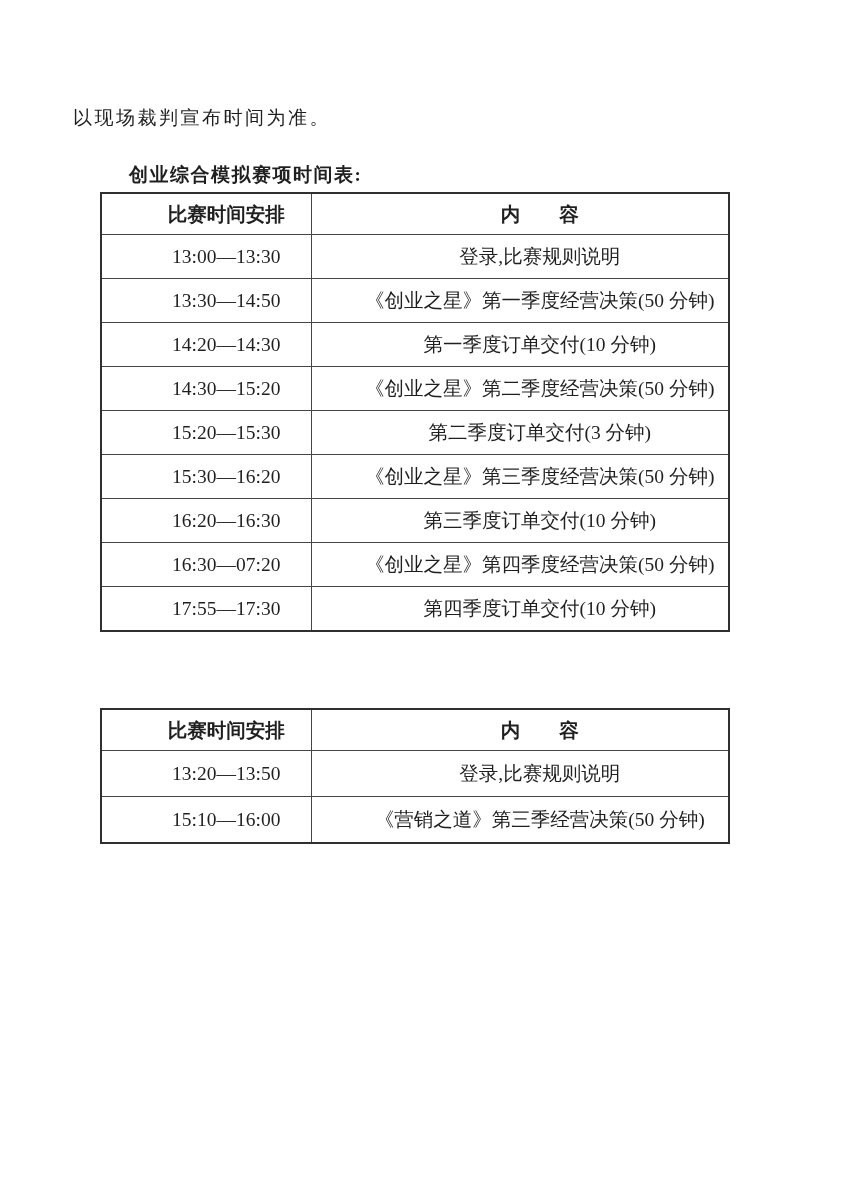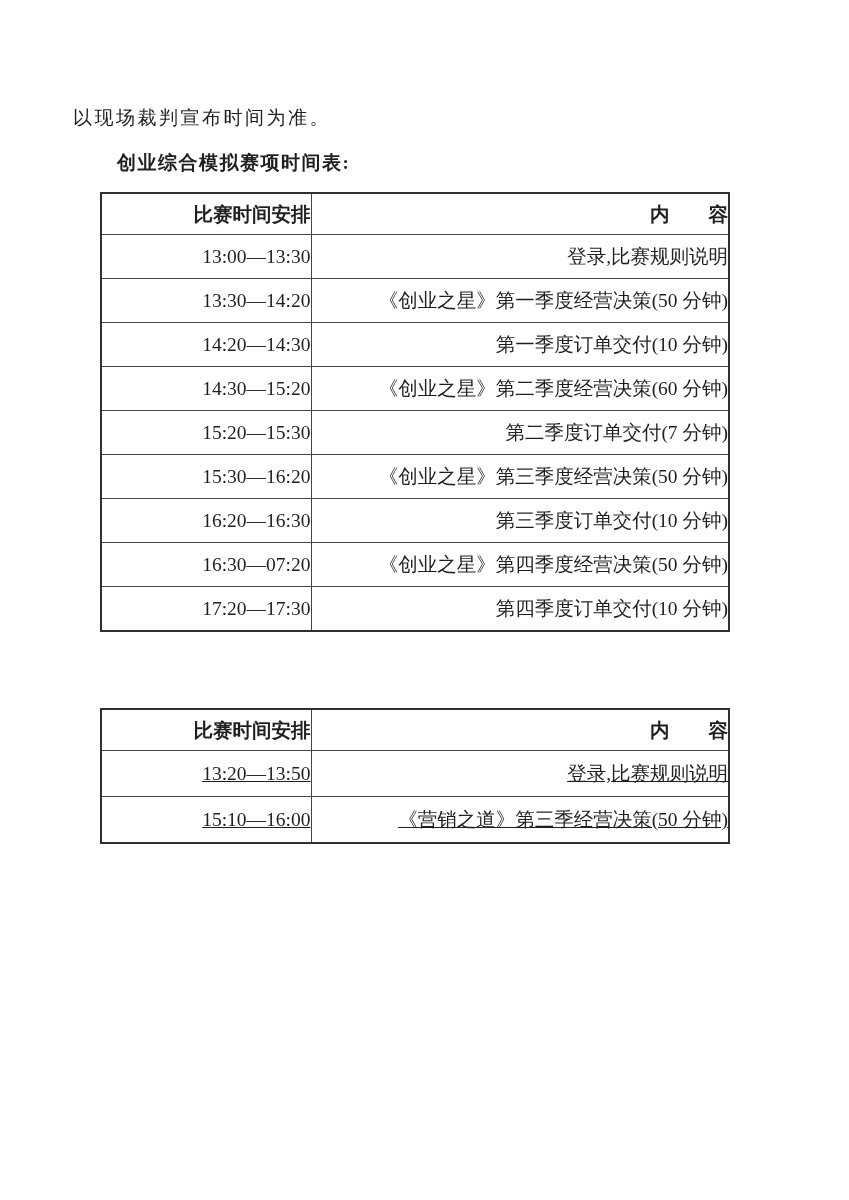--- a/index.html
+++ b/index.html
@@ -25,21 +25,21 @@
     left: 73px;
     top: 104px;
     margin: 0;
     font-size: 19px;
     letter-spacing: 2.5px;
     line-height: 28px;
     white-space: nowrap;
   }
   .tbl-heading {
     position: absolute;
-    margin: 0;
+    margin: 12px;
     font-size: 19px;
     font-weight: bold;
     letter-spacing: 1.5px;
     line-height: 28px;
     white-space: nowrap;
   }
   .h-t1 { left: 117px; top: 149px; }
   .h-t2 { left: 118px; top: 666px; }
 
   table.sched {
@@ -51,33 +51,33 @@
     border: 2px solid #303030;
   }
   .t1 { top: 192px; }
   .t2 { top: 708px; }
 
   table.sched col.c-time { width: 210px; }
 
   table.sched th,
   table.sched td {
     border: 1.5px solid #454545;
-    text-align: right;
+    text-align: center;
     vertical-align: middle;
     padding: 0 0 0 40px;
     font-size: 19.5px;
     white-space: nowrap;
     overflow: hidden;
   }
   table.sched th {
     font-weight: bold;
     height: 40px;
   }
   .t1 td { height: 43px; }
-  .t2 td { height: 45px; text-decoration: underline; }
+  .t2 td { height: 45px; }
 </style>
 </head>
 <body>
 
 <div class="doc">
 
   <p class="intro">以现场裁判宣布时间为准。</p>
 
   <h2 class="tbl-heading h-t1">创业综合模拟赛项时间表:</h2>
 
@@ -91,49 +91,49 @@
         <th>比赛时间安排</th>
         <th>内　　容</th>
       </tr>
     </thead>
     <tbody>
         <tr>
           <td>13:00—13:30</td>
           <td>登录,比赛规则说明</td>
         </tr>
         <tr>
-          <td>13:30—14:20</td>
+          <td>13:30—14:50</td>
           <td>《创业之星》第一季度经营决策(50 分钟)</td>
         </tr>
         <tr>
           <td>14:20—14:30</td>
           <td>第一季度订单交付(10 分钟)</td>
         </tr>
         <tr>
           <td>14:30—15:20</td>
-          <td>《创业之星》第二季度经营决策(60 分钟)</td>
+          <td>《创业之星》第二季度经营决策(50 分钟)</td>
         </tr>
         <tr>
           <td>15:20—15:30</td>
-          <td>第二季度订单交付(7 分钟)</td>
+          <td>第二季度订单交付(3 分钟)</td>
         </tr>
         <tr>
           <td>15:30—16:20</td>
           <td>《创业之星》第三季度经营决策(50 分钟)</td>
         </tr>
         <tr>
           <td>16:20—16:30</td>
           <td>第三季度订单交付(10 分钟)</td>
         </tr>
         <tr>
           <td>16:30—07:20</td>
           <td>《创业之星》第四季度经营决策(50 分钟)</td>
         </tr>
         <tr>
-          <td>17:20—17:30</td>
+          <td>17:55—17:30</td>
           <td>第四季度订单交付(10 分钟)</td>
         </tr>
       </tbody>
   </table>
 
 
   <table class="sched t2">
     <colgroup>
       <col class="c-time">
       <col class="c-content">

